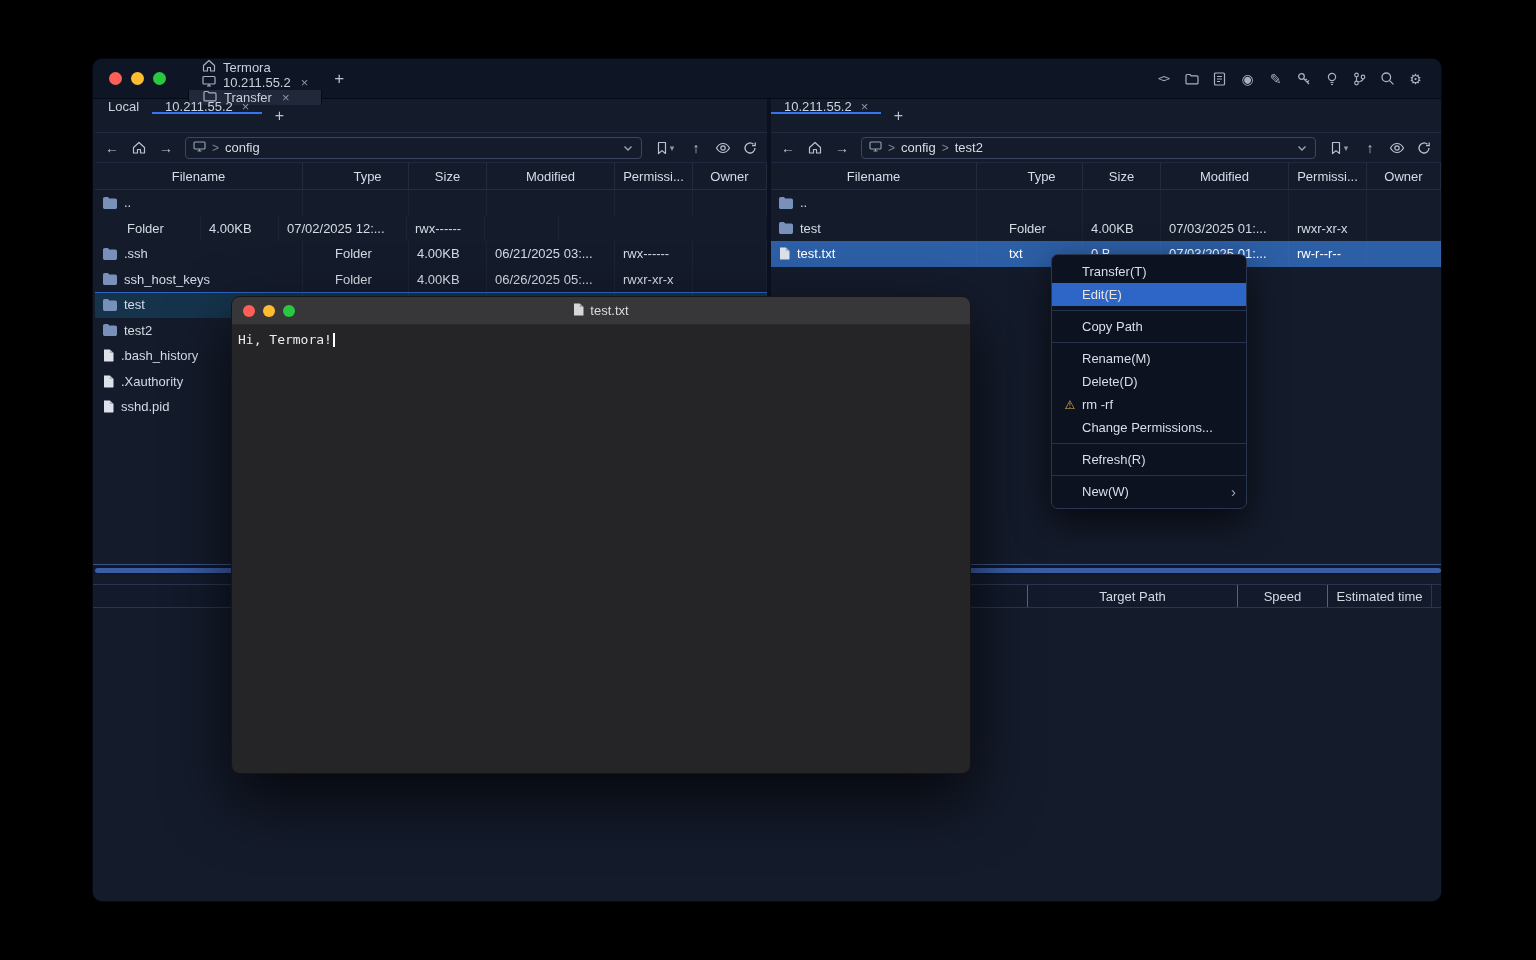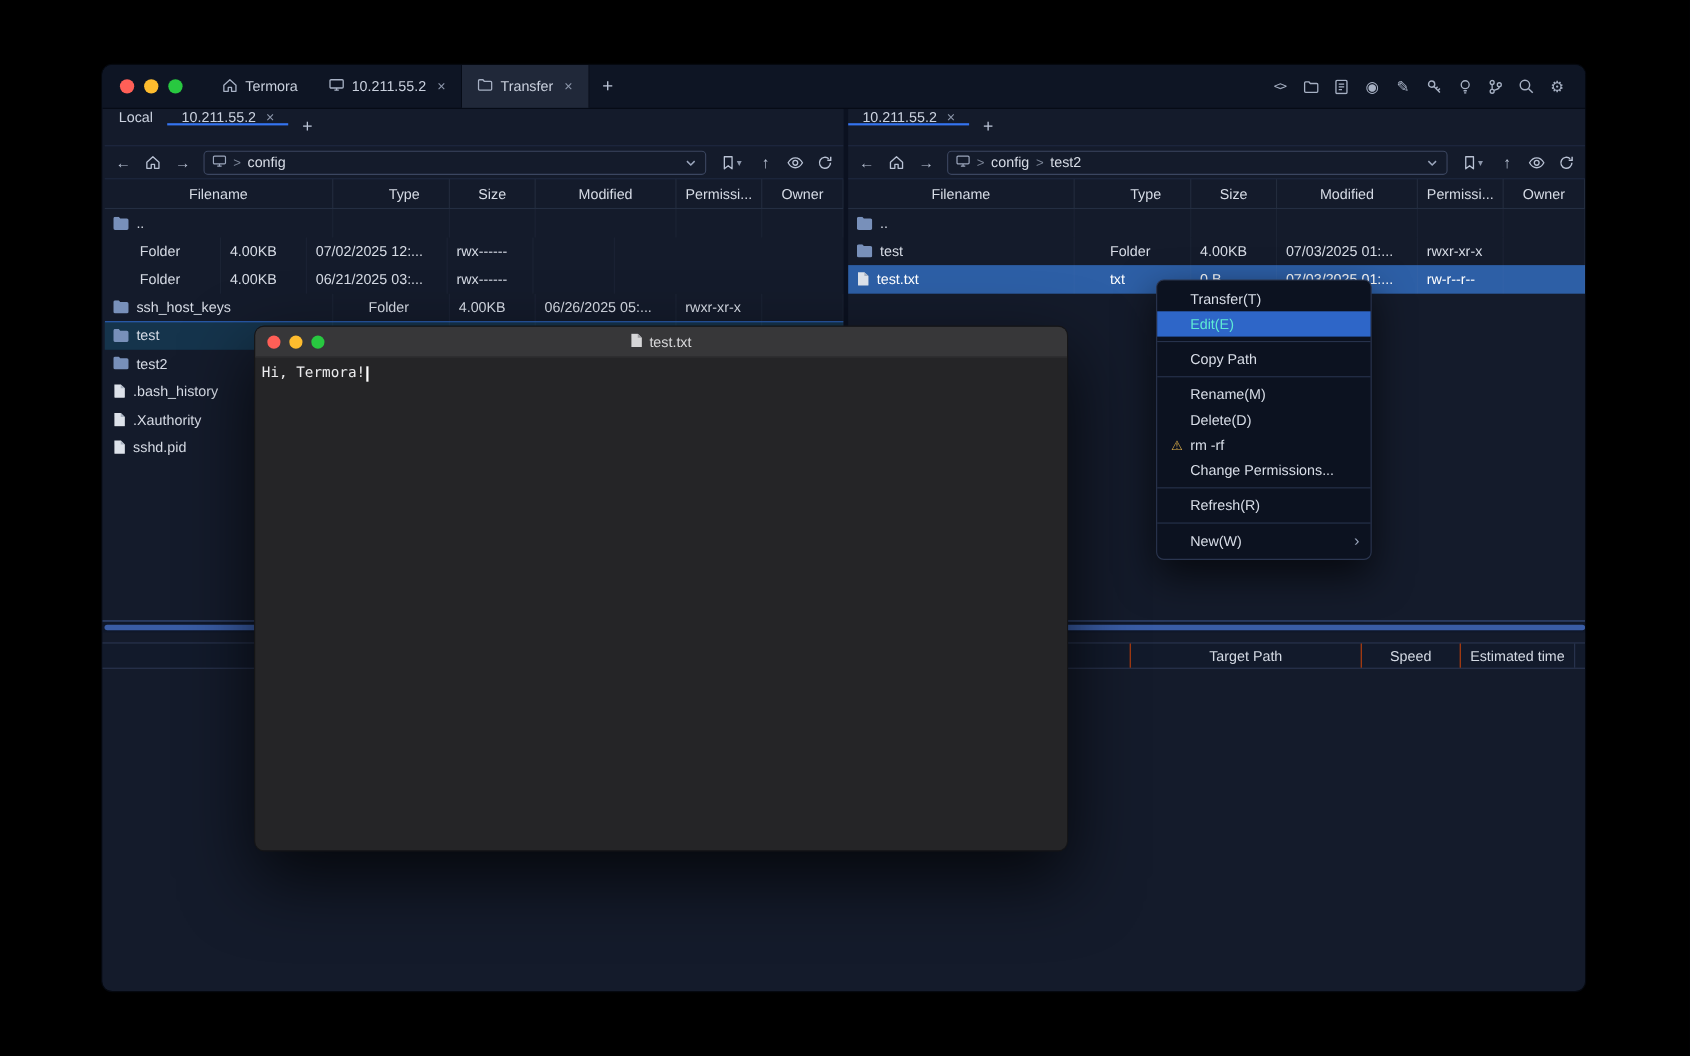--- a/index.html
+++ b/index.html
@@ -10,21 +10,21 @@
   
   .app-window { position:absolute; left:92px; top:58px; width:1350px; height:844px;
     background:#141b2b; border-radius:10px; overflow:hidden; color:#d6dbe5;
     box-shadow:0 24px 70px rgba(0,0,0,.8); border:1px solid #05080f; font-size:13px; }
 
   
   .titlebar { height:40px; display:flex; align-items:stretch; background:#0e1524; border-bottom:1px solid #060b16; }
   .lights { display:flex; align-items:center; gap:9px; padding:0 16px; }
   .light { width:13px; height:13px; border-radius:50%; }
   .light.red{background:#ff5f57}.light.yellow{background:#febc2e}.light.green{background:#28c840}
-  .title-tabs { display:flex; align-items:stretch; margin-left:6px; }
+  .title-tabs { display:flex; align-items:stretch; margin-left:6px;flex-direction:column; }
   .t-tab { display:flex; align-items:center; gap:7px; padding:0 14px; font-size:13px; color:#c9d0dd; }
   .t-tab.active { background:#202839; border-left:1px solid #060b16; border-right:1px solid #060b16; }
   .tclose { color:#8d97ab; margin-left:3px; font-size:13px; }
   .t-plus { display:flex; align-items:center; padding:0 12px; color:#b9c2d4; font-size:17px; }
   .tb-actions { margin-left:auto; display:flex; align-items:center; gap:9px; padding-right:16px; color:#a7b1c4; }
   .tbi { width:19px; height:19px; display:flex; align-items:center; justify-content:center; font-size:14px; }
   .tbi.mono { font-family:"DejaVu Sans Mono", monospace; font-size:11px; letter-spacing:-1px; }
 
   
   .main { position:absolute; top:40px; left:0; right:0; bottom:0; }
@@ -78,21 +78,21 @@
   .lights.small .light { width:12px; height:12px; }
   .e-title { position:absolute; left:0; right:0; display:flex; align-items:center; justify-content:center; gap:6px; font-size:13px; color:#d9d9db; }
   .e-content { padding:7px 6px; font-family:"DejaVu Sans Mono", monospace; font-size:13px; color:#ececee; white-space:pre; }
   .caret { display:inline-block; width:2px; height:14px; background:#ffffff; vertical-align:text-bottom; margin-left:1px; }
 
   
   .context-menu { position:absolute; left:1051px; top:254px; width:196px; background:#0c1220;
     border:1px solid #2b3650; border-radius:7px; padding:5px 0; box-shadow:0 14px 36px rgba(0,0,0,.65);
     font-size:13px; color:#d9dee8; z-index:40; }
   .menu-item { height:23px; display:flex; align-items:center; padding:0 10px 0 8px; gap:2px; }
-  .menu-item.highlight { background:#2e66c8; color:#5eead4; }
+  .menu-item.highlight { background:#2e66c8; color:#e5e5e5; }
   .mi-icon { width:20px; display:flex; align-items:center; justify-content:center; font-size:12px; color:#e8b64c; flex:0 0 auto; }
   .mi-arrow { margin-left:auto; color:#9aa5bb; font-size:15px; }
   .menu-sep { height:1px; background:#27324c; margin:4px 0; }
 </style>
 </head>
 <body>
 
 <div class="desktop">
 
   <div class="app-window">
@@ -257,20 +257,28 @@
               <div class="cell c-owner"></div>
             </div>
             <div class="frow">
               <div class="cell c-type">Folder</div>
               <div class="cell c-size">4.00KB</div>
               <div class="cell c-mod">07/02/2025 12:...</div>
               <div class="cell c-perm">rwx------</div>
               <div class="cell c-owner"></div>
             </div>
             <div class="frow">
+              <div class="cell c-name">
+                <span class="ficon">
+                  <svg width="14" height="12" viewBox="0 0 14 12">
+                    <path d="M0 1.8C0 .8.8 0 1.8 0h3.1l1.4 1.6h5.9c1 0 1.8.8 1.8 1.8v6.8c0 1-.8 1.8-1.8 1.8H1.8c-1 0-1.8-.8-1.8-1.8z" fill="#7890ba"></path>
+                  </svg>
+                </span>
+                <span>.ssh</span>
+              </div>
               <div class="cell c-type">Folder</div>
               <div class="cell c-size">4.00KB</div>
               <div class="cell c-mod">06/21/2025 03:...</div>
               <div class="cell c-perm">rwx------</div>
               <div class="cell c-owner"></div>
             </div>
             <div class="frow">
               <div class="cell c-name">
                 <span class="ficon">
                   <svg width="14" height="12" viewBox="0 0 14 12">

